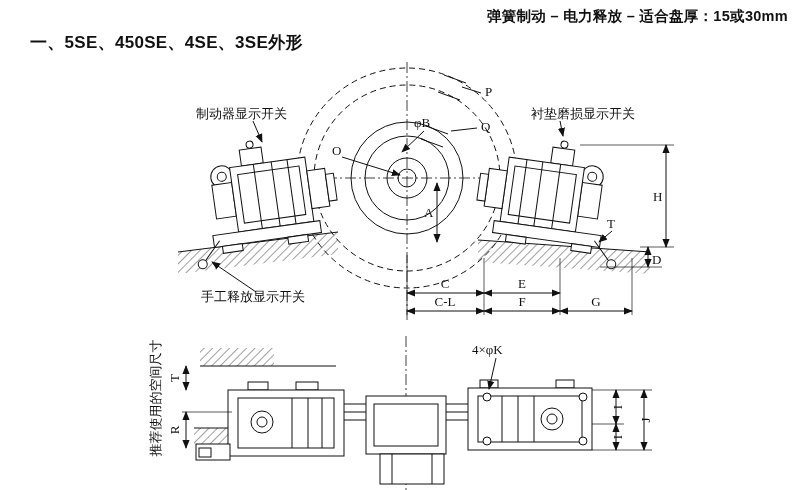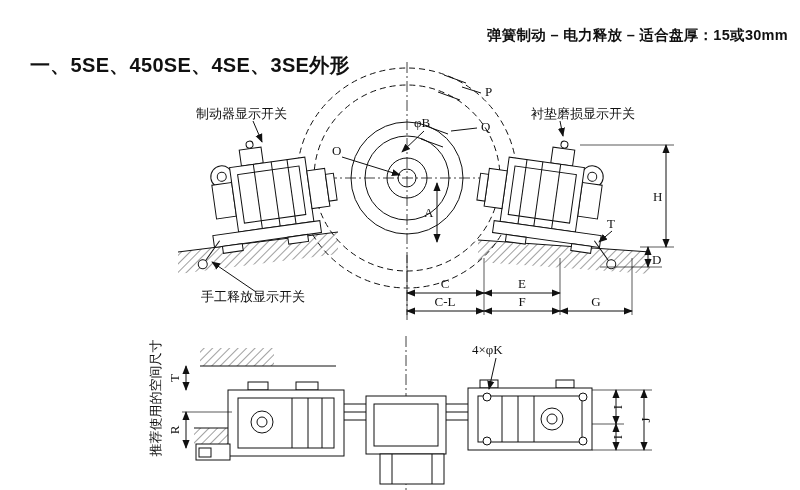--- a/index.html
+++ b/index.html
@@ -1,19 +1,19 @@
 <!DOCTYPE html>
 <html><head>
 <meta charset="utf-8">
 <style>
   html,body{margin:0;padding:0;background:#fff;}
   .canvas{position:relative;width:800px;height:490px;background:#fff;overflow:hidden;
           font-family:"Liberation Sans","DejaVu Sans",sans-serif;color:#111;}
-  .header-title{position:absolute;top:26px;right:12px;font-size:14.5px;font-weight:bold;letter-spacing:.3px;}
-  .section-title{position:absolute;top:52px;left:30px;font-size:20px;font-weight:bold;letter-spacing:.3px;}
+  .header-title{position:absolute;top:7px;right:12px;font-size:14.5px;font-weight:bold;letter-spacing:.3px;}
+  .section-title{position:absolute;top:31px;left:30px;font-size:17px;font-weight:bold;letter-spacing:.3px;}
   svg{position:absolute;left:0;top:0;}
   svg line,svg rect,svg circle,svg polygon,svg path{stroke:#111;fill:none;stroke-width:1;}
   svg .fw{fill:#fff;}
   svg .hatch{fill:url(#hatch);stroke:none;}
   svg .cl{stroke-dasharray:11 3 2 3;stroke-width:.8;}
   svg .dash{stroke-dasharray:6 4;}
   svg .dim{stroke-width:.8;}
   svg .thin{stroke-width:.7;}
   svg text{stroke:none;fill:#111;font-family:"Liberation Serif","DejaVu Serif",serif;font-size:13px;}
   svg text.cjk{font-family:"Liberation Sans","DejaVu Sans",sans-serif;font-size:13px;}

